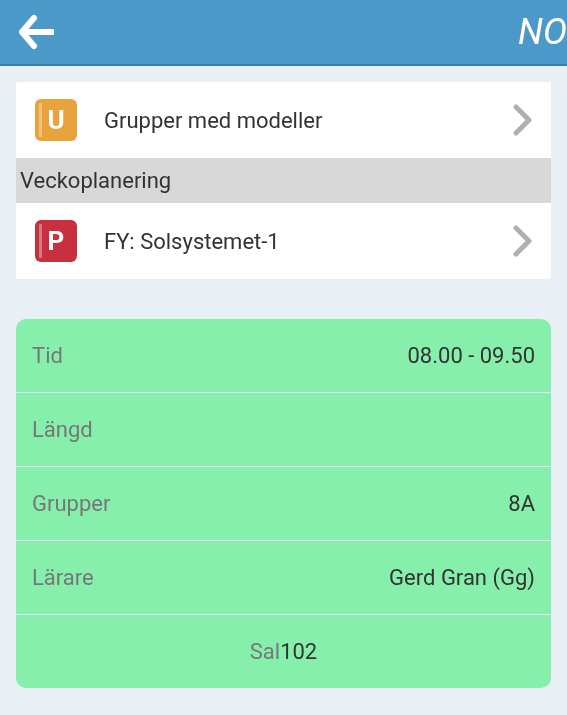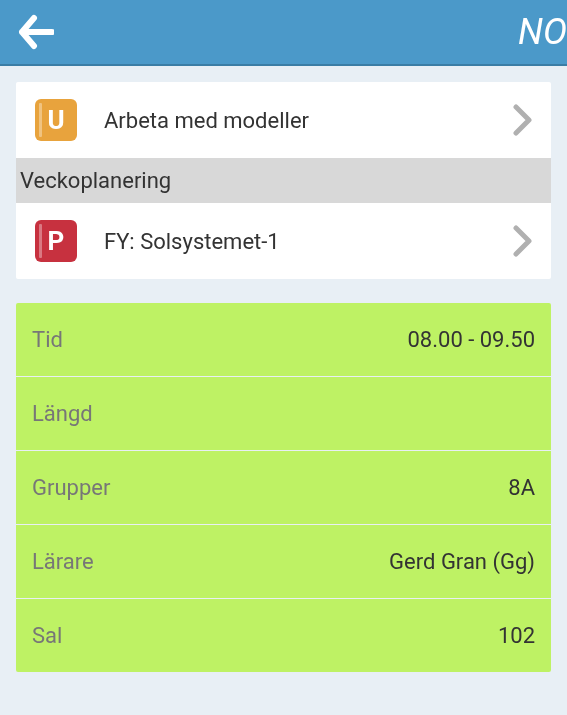--- a/index.html
+++ b/index.html
@@ -76,33 +76,34 @@
       width: 20px;
       height: 32px;
     }
     .section-header {
       background: #d8d8d8;
       padding: 10px 4px;
       font-size: 22px;
       color: #333333;
     }
     .details-card {
-      background: #bef264;
-      margin-top: 24px;
-      border-radius: 2px;
+      background: #86efac;
+      margin-top: 40px;
+      border-radius: 10px;
     }
     .detail-row {
       display: flex;
       justify-content: space-between;
       align-items: center;
       padding: 24px 16px;
       border-bottom: 1px solid #e8eff5;
     }
     .detail-row:last-child {
       border-bottom: none;
+      justify-content: center;
     }
     .detail-label {
       font-size: 22px;
       color: #777777;
     }
     .detail-value {
       font-size: 22px;
       color: #333333;
     }
     .icon-u {
@@ -164,21 +165,21 @@
   <div class="header-title">NO</div>
 </div>
 
 <div class="content">
 
   <div class="card">
     <div class="list-item">
       <div class="list-item-icon">
         <div class="icon-u">U</div>
       </div>
-      <div class="list-item-label">Arbeta med modeller</div>
+      <div class="list-item-label">Grupper med modeller</div>
       <svg class="chevron" viewBox="0 0 20 32">
         <path d="M 3 3 L 16 16 L 3 29" stroke="#b0b0b0" stroke-width="5" fill="none" stroke-linecap="round" stroke-linejoin="round"></path>
       </svg>
     </div>
 
     <div class="section-header">Veckoplanering</div>
 
     <div class="list-item">
       <div class="list-item-icon">
         <div class="icon-p">P</div>

